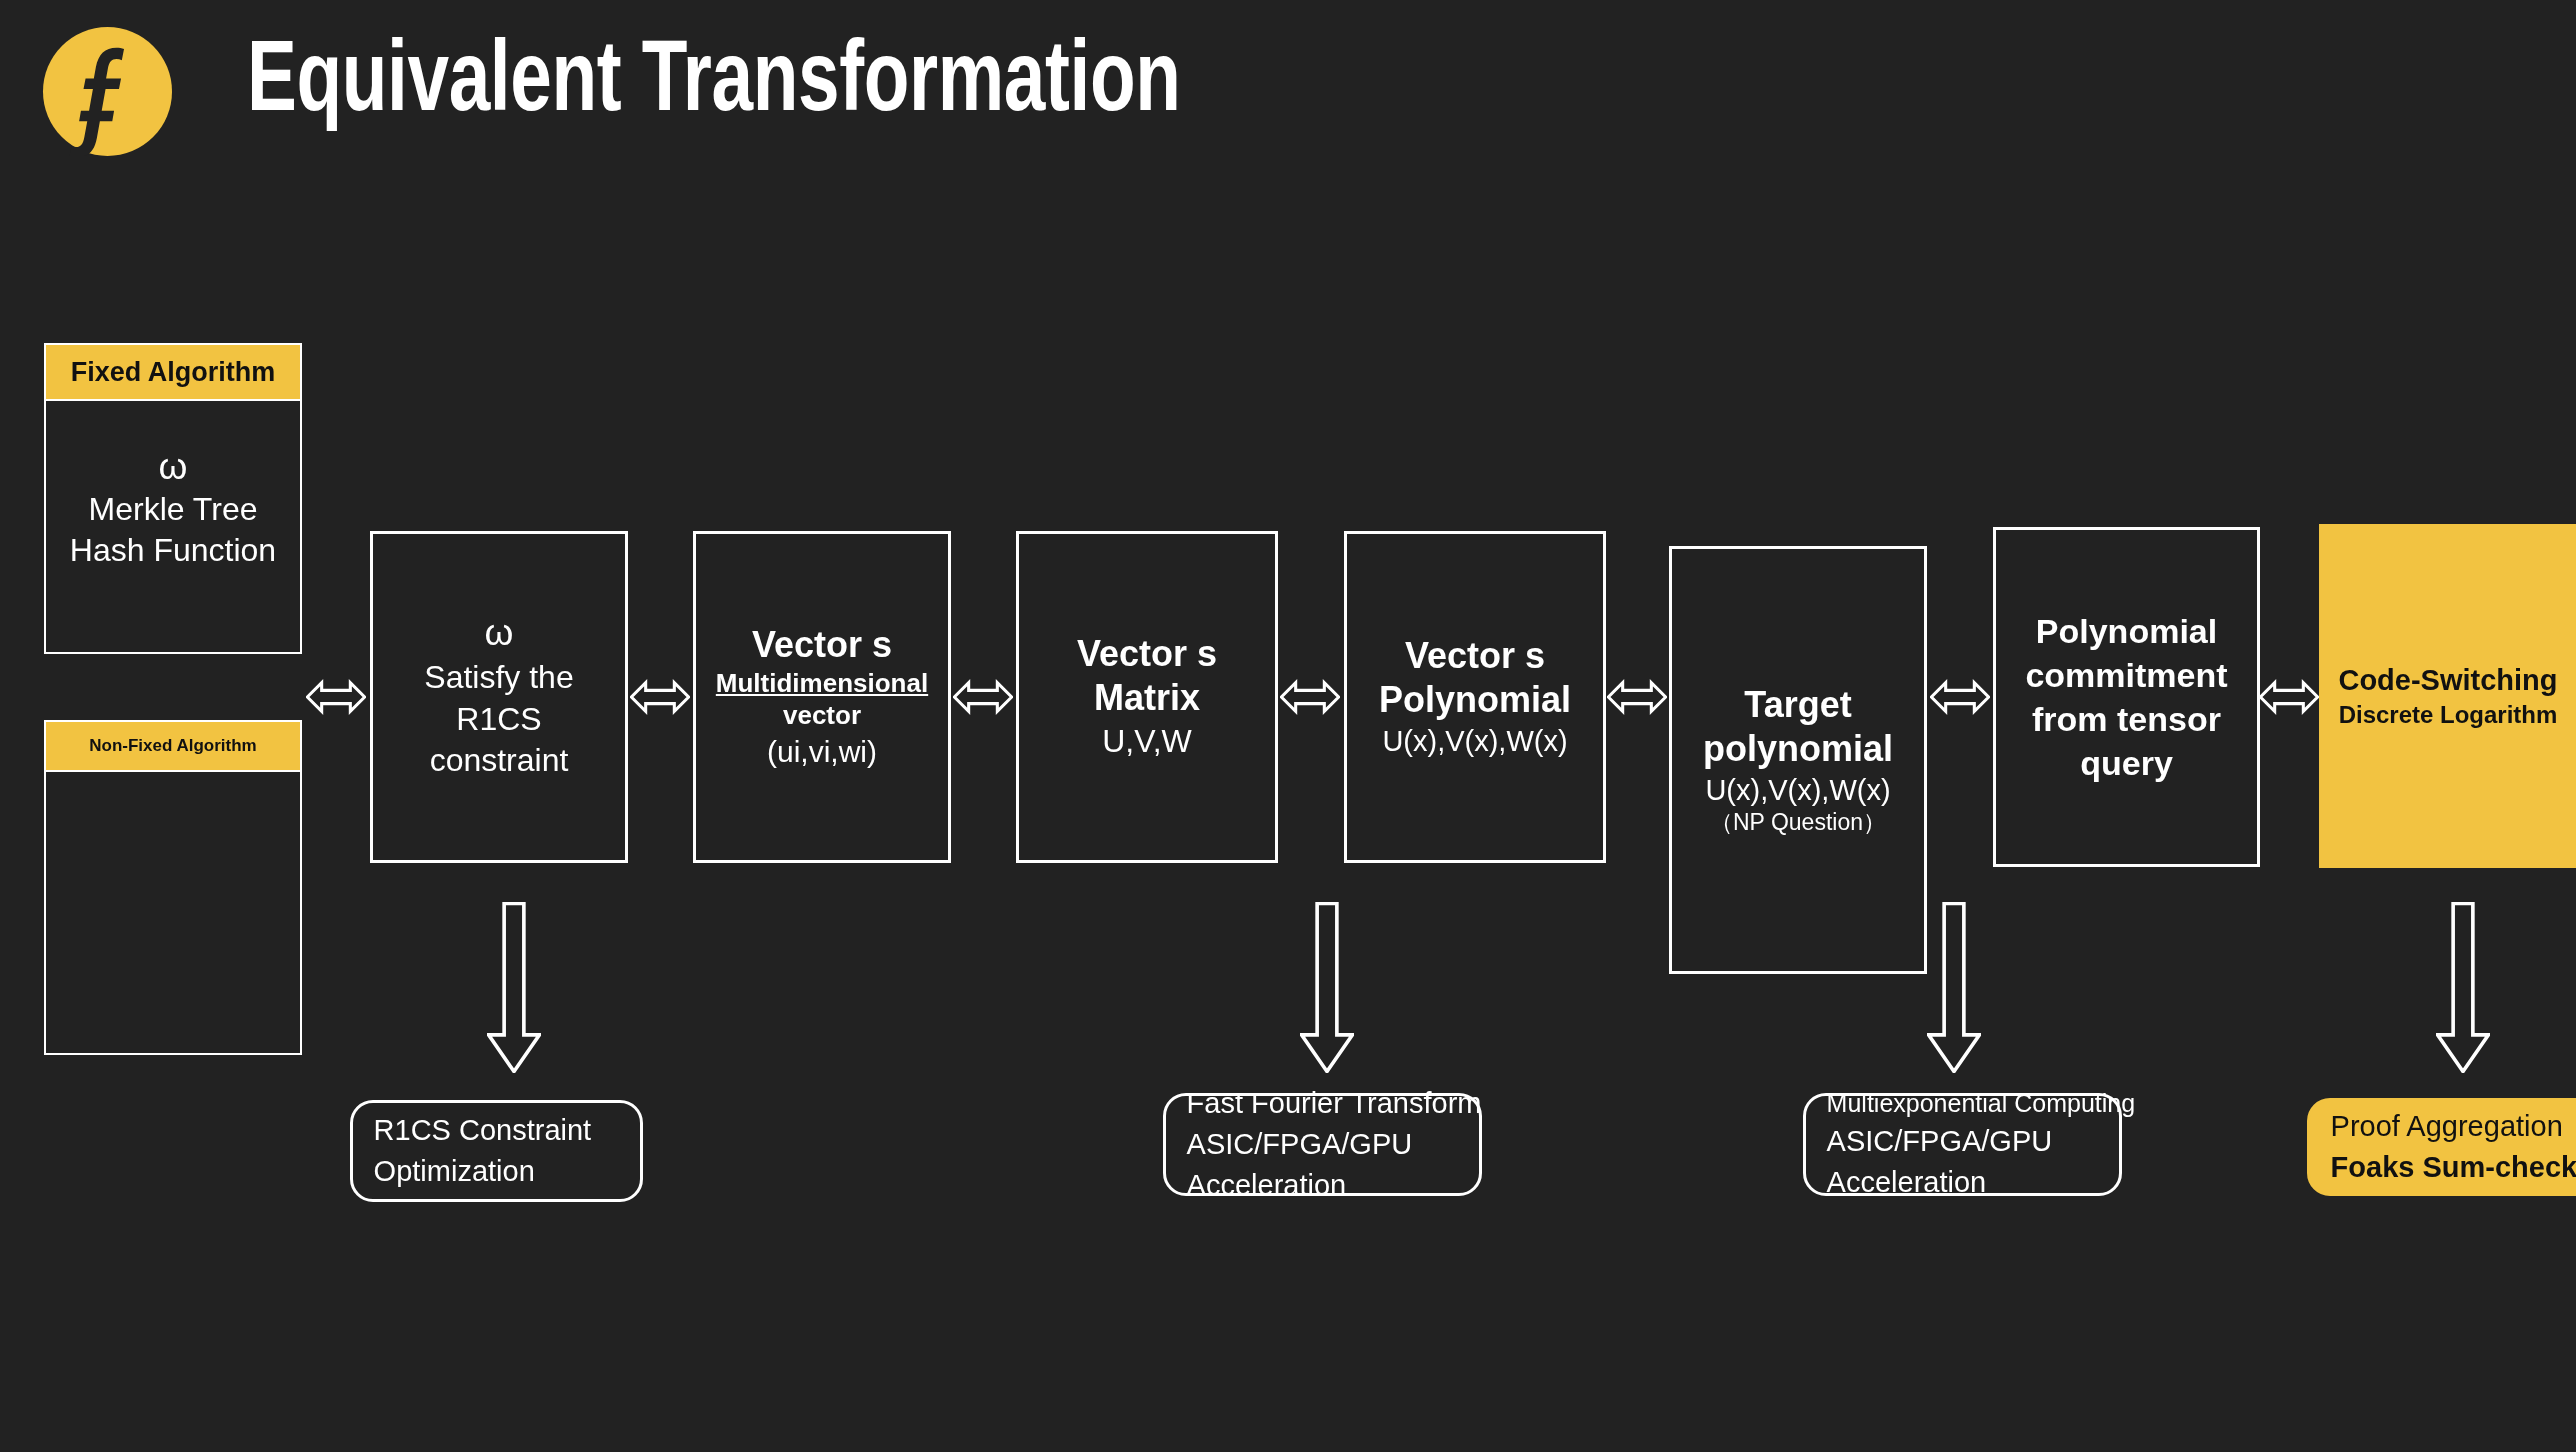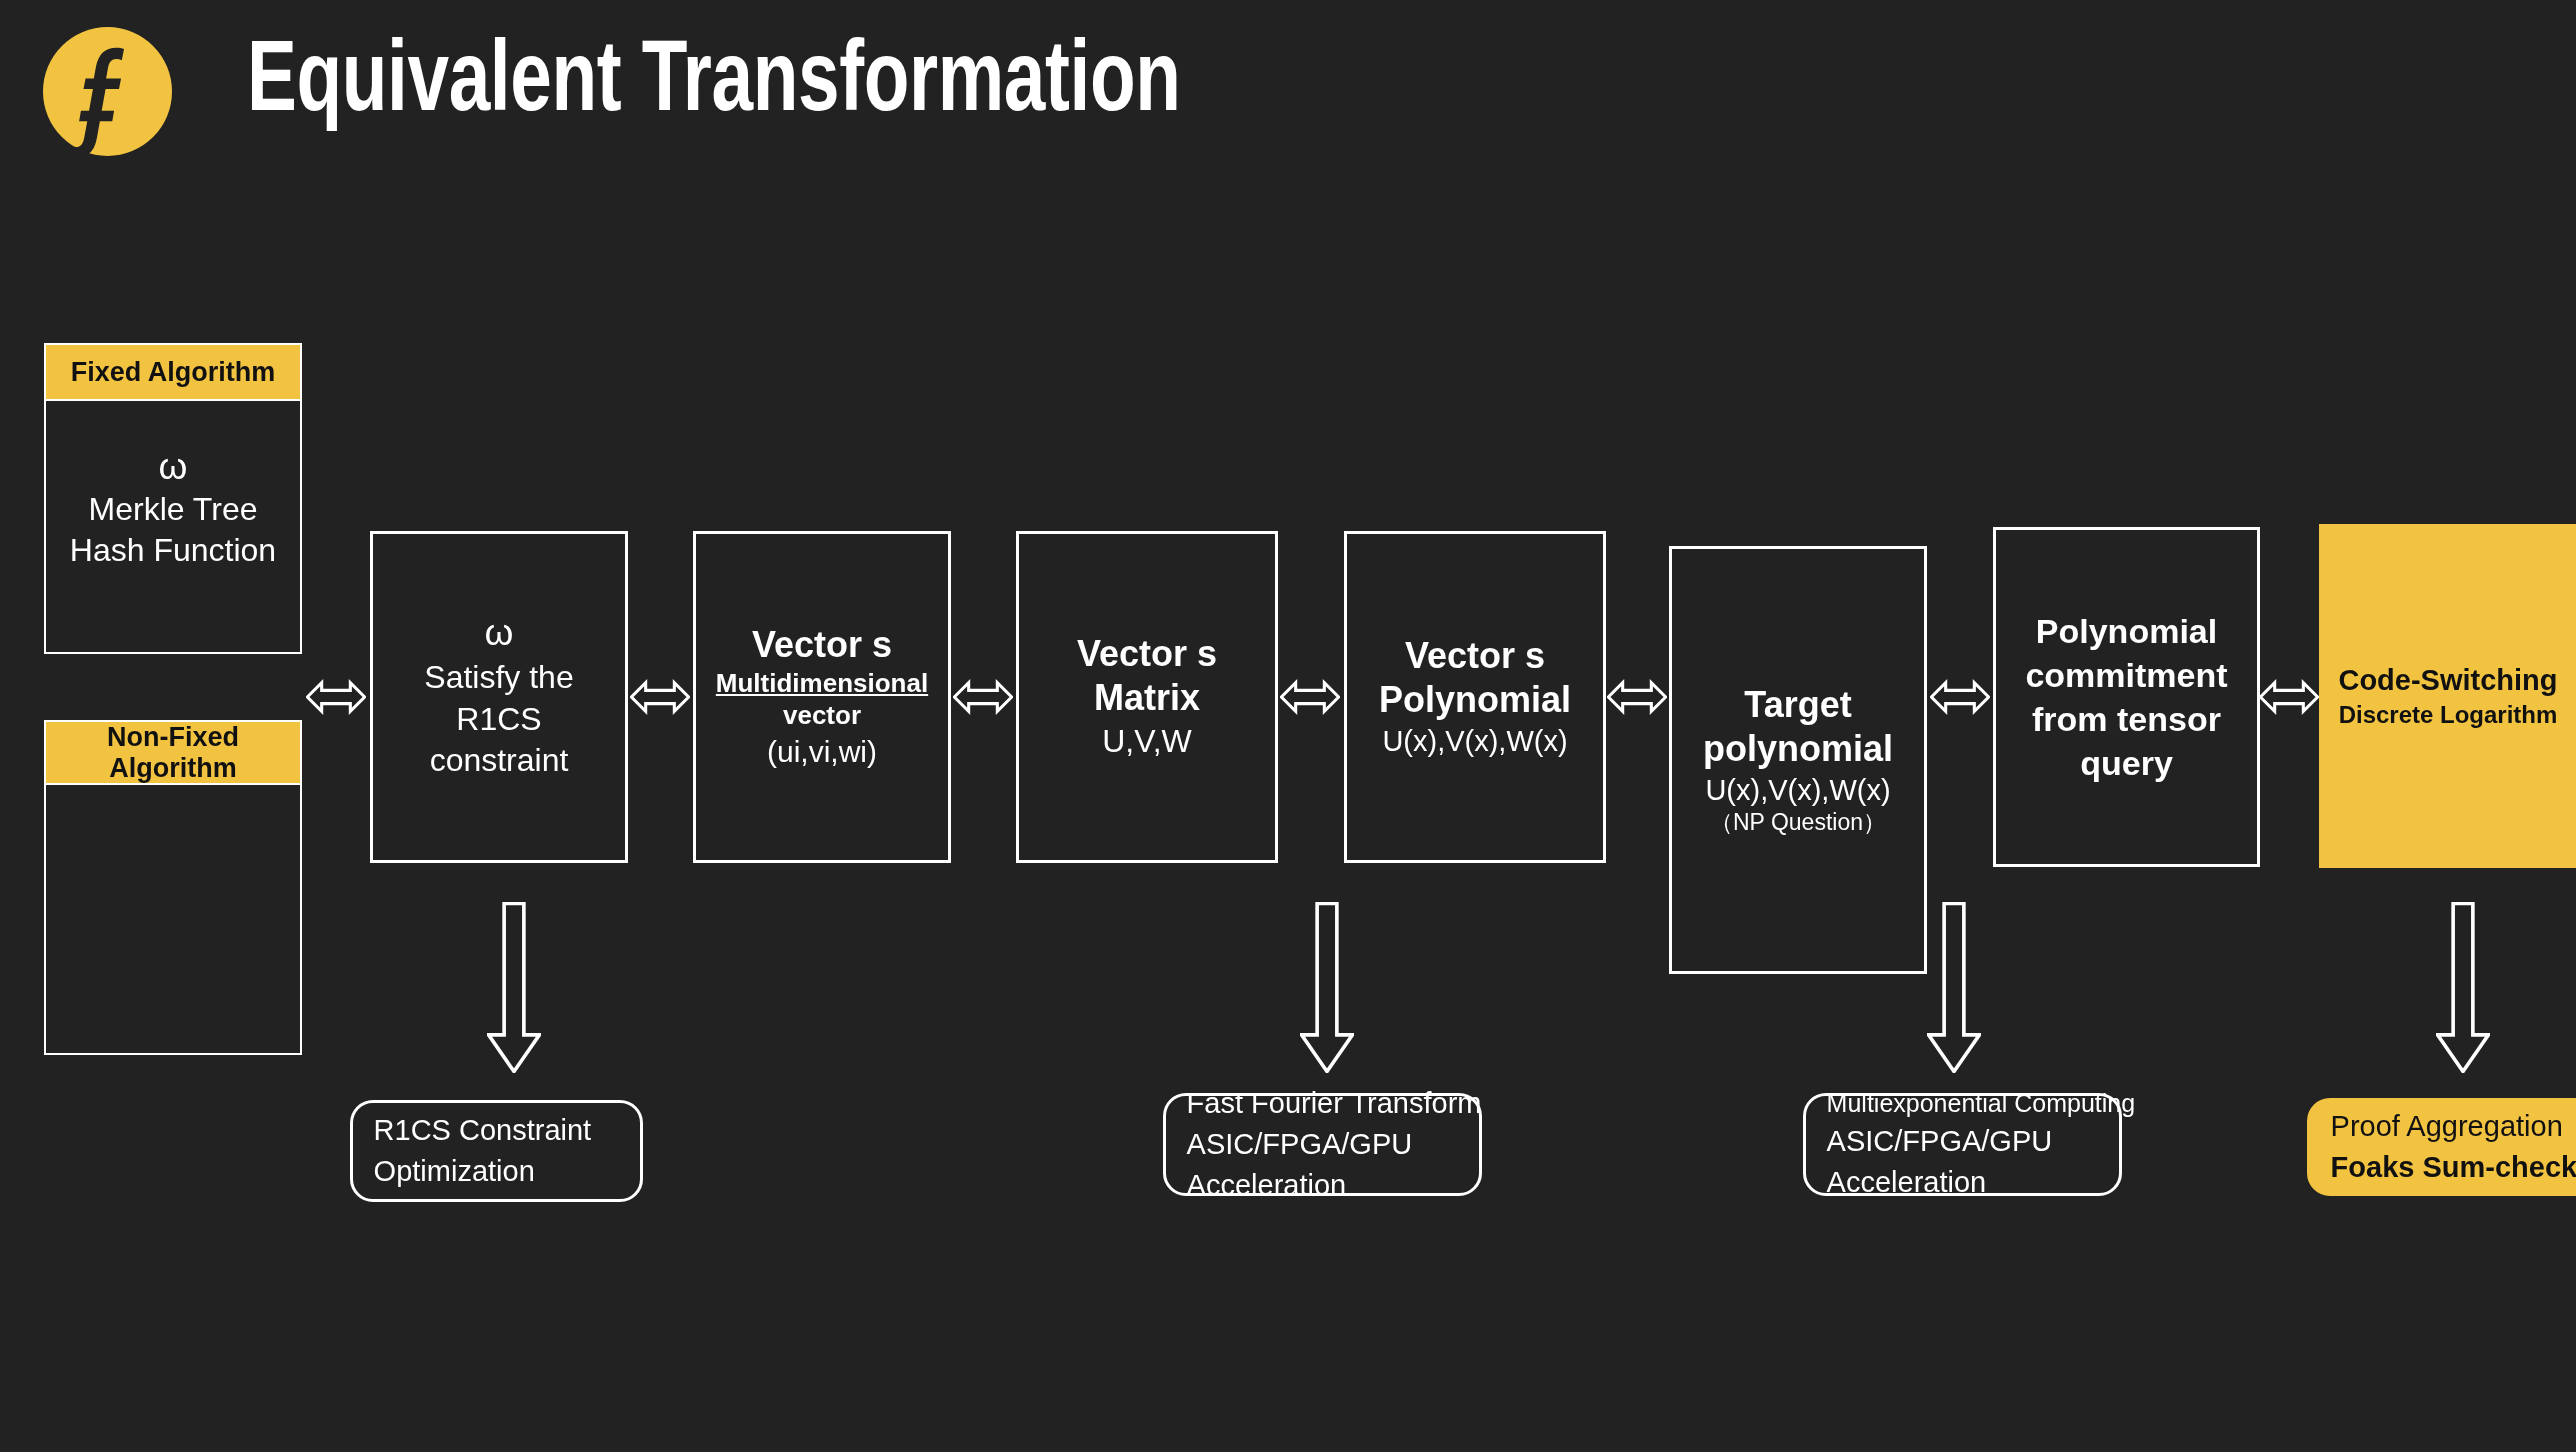--- a/index.html
+++ b/index.html
@@ -67,21 +67,20 @@
     border: 2.6px solid #ffffff;
     background: #222222;
     display: flex;
     flex-direction: column;
     align-items: stretch;
   }
   .alg-head {
     background: #F2C341;
     color: #111111;
     font-weight: 700;
-    text-align: center;
     border-bottom: 2.6px solid #ffffff;
     display: flex;
     align-items: center;
     justify-content: center;
   }
   .alg-body {
     flex: 1;
     display: flex;
     flex-direction: column;
     align-items: center;
@@ -139,21 +138,21 @@
 <div class="alg-box" style="left:44px; top:343px; width:258px; height:311px;">
   <div class="alg-head" style="height:56px; font-size:27px;">Fixed Algorithm</div>
   <div class="alg-body" style="padding-top:45px;">
     <div class="omega">ω</div>
     <div class="line-reg">Merkle Tree</div>
     <div class="line-reg">Hash Function</div>
   </div>
 </div>
 
 <div class="alg-box" style="left:44px; top:720px; width:258px; height:335px;">
-  <div class="alg-head" style="height:63px; font-size:27px;">Non-Fixed Algorithm</div>
+  <div class="alg-head" style="height:50px; font-size:17px;">Non-Fixed Algorithm</div>
 </div>
 
 <div class="sq-box" style="left:370px; top:531px; width:258px; height:332px;">
   <div class="omega" style="margin-bottom:2.1px;">ω</div>
   <div class="line-reg">Satisfy the</div>
   <div class="line-reg">R1CS</div>
   <div class="line-reg">constraint</div>
 </div>
 
 <div class="sq-box" style="left:693px; top:531px; width:258px; height:332px;">

